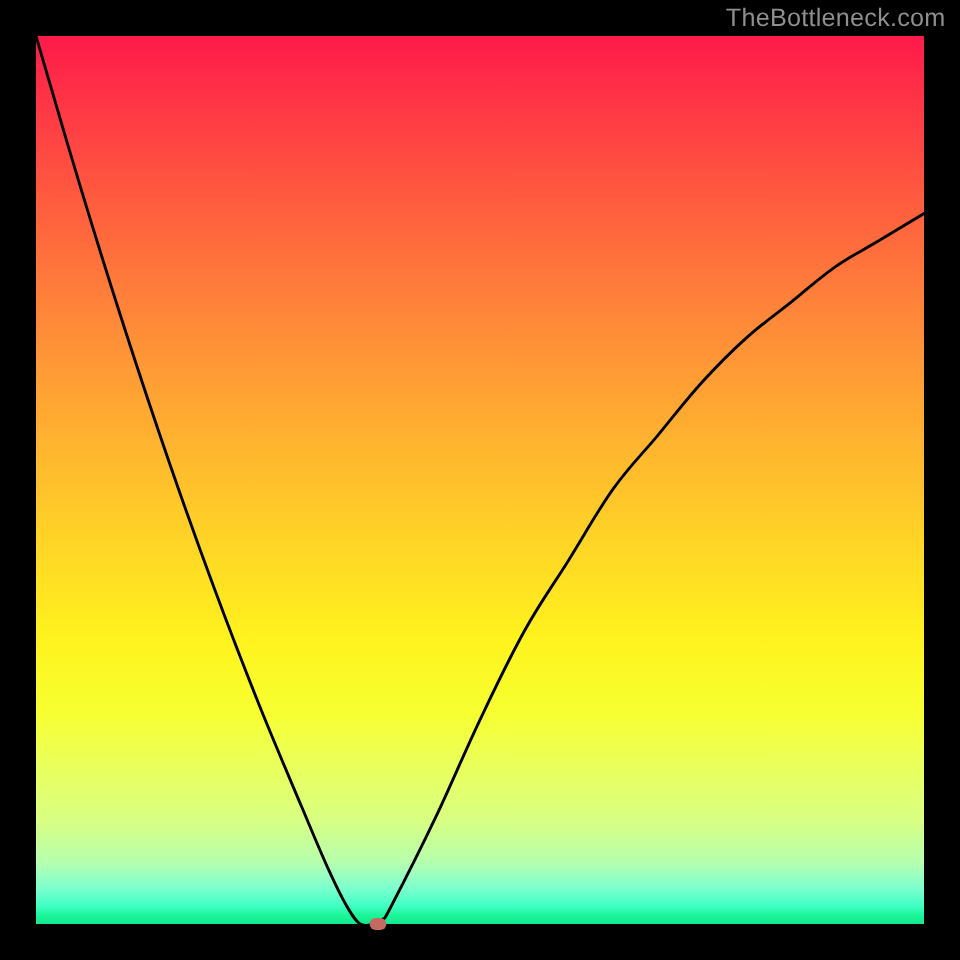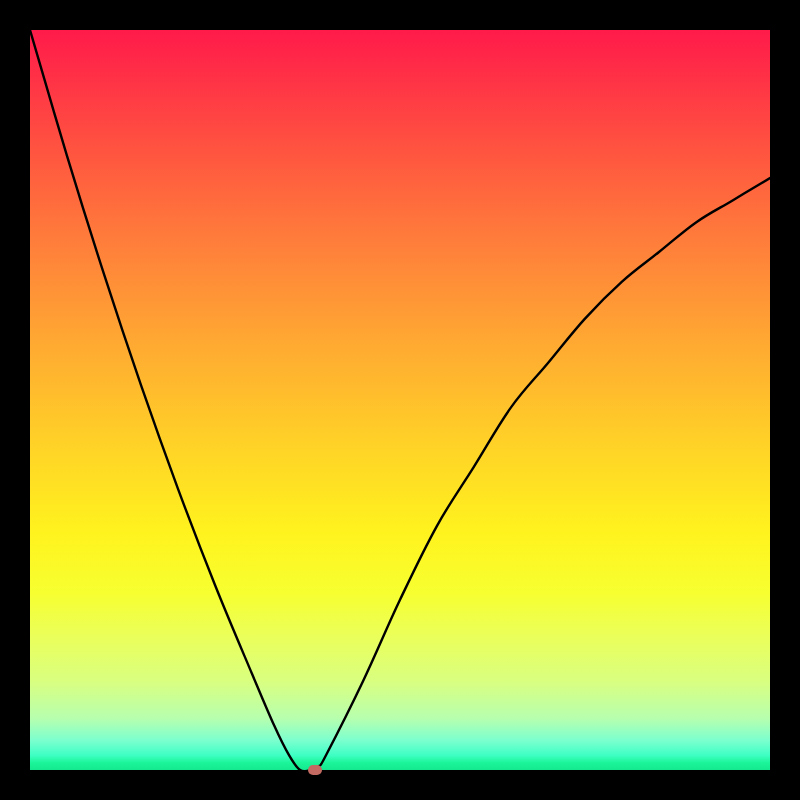--- a/index.html
+++ b/index.html
@@ -65,19 +65,20 @@
     height: 10px;
     background: #c36a62;
     border-radius: 5px;
     transform: translate(-50%, -50%);
   }
 </style>
 </head>
 <body>
 
 <div class="frame">
+  <div class="watermark">TheBottleneck.com</div>
   <div class="plot-area">
     <svg class="curve" viewBox="0 0 740 740" preserveAspectRatio="none">
       <path id="curve-path" fill="none" stroke="#000" stroke-width="2.4" stroke-linejoin="round" stroke-linecap="round" d="M 0 0 C 6.66 22.644000000000013, 23.68 81.84400000000008, 37 125.80000000000007 C 50.32 169.75600000000006, 60.68 202.90800000000002, 74 244.2 C 87.32 285.49199999999996, 97.68 316.572, 111 355.2 C 124.32 393.828, 134.68 422.836, 148 458.8 C 161.32 494.764, 171.68 521.7, 185 555 C 198.32 588.3, 211.344 618.492, 222 643.8 C 232.656 669.108, 237.54000000000002 680.948, 244.20000000000002 695.6 C 250.86 710.2520000000001, 254.33800000000002 717.2080000000001, 259 725.2 C 263.662 733.192, 266.104 737.336, 270.09999999999997 740 C 274.09599999999995 742.664, 277.87 740.666, 281.2 740 C 284.53 739.334, 285.93600000000004 738.9639999999999, 288.6 736.3 C 291.264 733.636, 288.008 740.518, 296 725.2 C 303.992 709.8820000000001, 319.68 679.172, 333 651.2 C 346.32 623.2280000000001, 356.68 597.7719999999999, 370 569.8 C 383.32 541.828, 393.68000000000006 519.776, 407.00000000000006 495.79999999999995 C 420.32000000000005 471.82399999999996, 430.68 457.91200000000003, 444 436.6 C 457.32 415.288, 467.68 396.04800000000006, 481 377.40000000000003 C 494.32 358.752, 504.68 348.9839999999999, 518 332.99999999999994 C 531.32 317.01599999999996, 541.68 303.252, 555 288.6 C 568.32 273.94800000000004, 578.68 263.58799999999997, 592 251.59999999999997 C 605.32 239.61199999999997, 615.68 232.656, 629 222 C 642.32 211.344, 652.68 201.724, 666 192.39999999999998 C 679.32 183.07599999999996, 689.68 178.19199999999992, 703 170.19999999999993 C 716.32 162.20799999999994, 733.34 151.99599999999998, 740 148"></path>
     </svg>
     <div id="marker" class="marker" style="left: 284.9px; top: 740px; background: rgb(195, 106, 98);"></div>
   </div>
 </div>
 
 </body></html>

